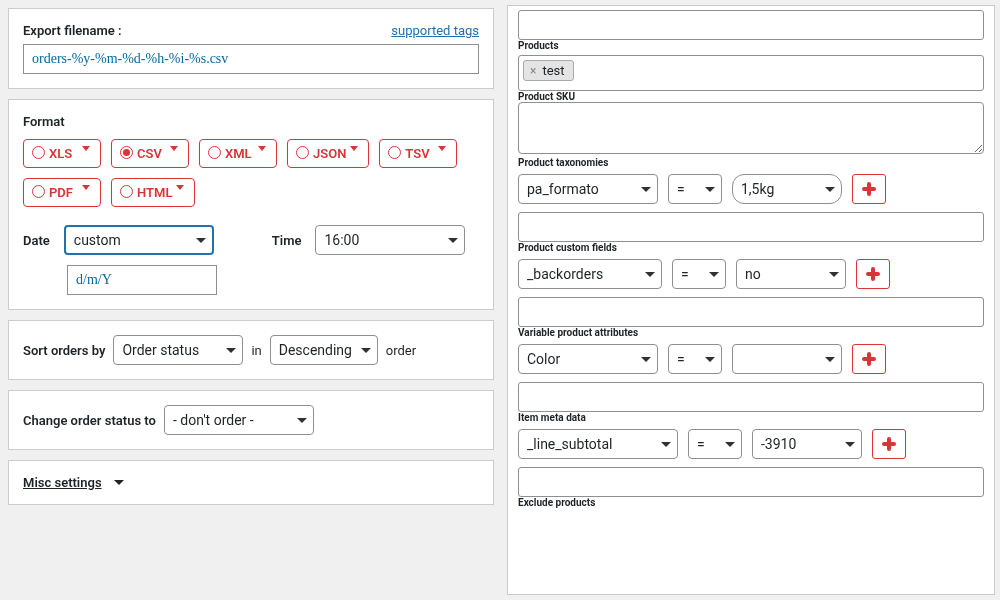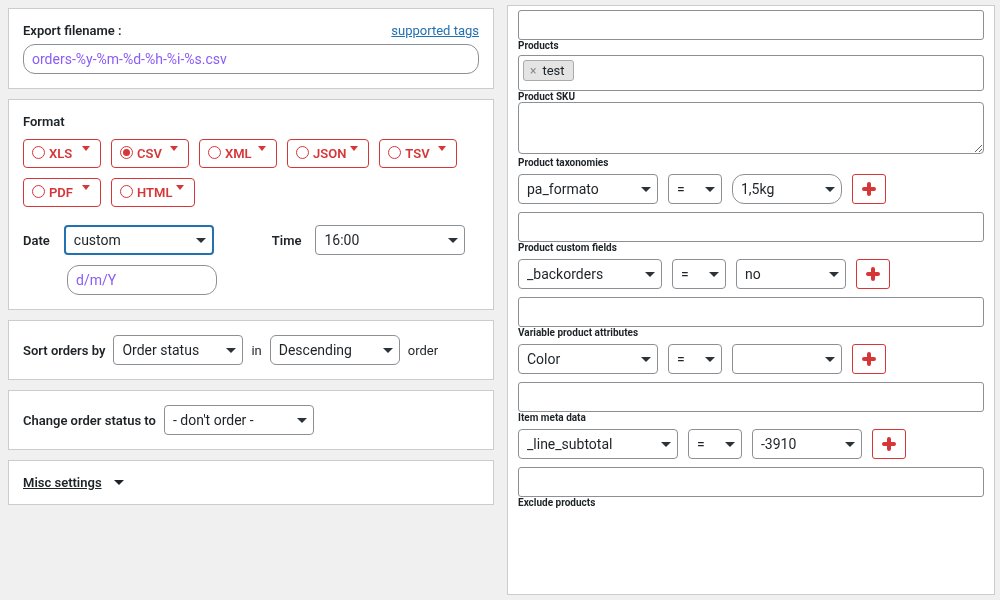--- a/index.html
+++ b/index.html
@@ -6,22 +6,22 @@
   body { margin: 0; background: #f0f0f1; font-size: 13px; color: #1d2327; }
   .wrap { display: flex; width: 1000px; height: 600px; }
   .col { flex: 1; padding: 8px 8px 8px 8px; overflow-y: auto; }
   .col-left { border: none; }
   .col-right { border: 1px solid #ccc; background: #ffffff; margin: 5px 5px 5px 5px; padding: 0; }
   .section { border: 1px solid #ccc; background: #fff; margin-bottom: 10px; padding: 14px 14px 14px 14px; }
   .label, label { font-weight: 600; color: #1d2327; font-size: 13px; }
   .row { display: flex; align-items: center; flex-wrap: wrap; gap: 8px; }
   .link { color: #2271b1; text-decoration: underline; cursor: pointer; font-weight: 400; }
   input[type=text] {
-    width: 100%; padding: 6px 8px; border: 1px solid #8c8f94; border-radius: 12px;
-    font-size: 14px; color: #8b5cf6; margin-top: 6px;
+    width: 100%; padding: 6px 8px; border: 1px solid #8c8f94; border-radius: 0;
+    font-size: 14px; color: #0369a1; margin-top: 6px; font-family: Liberation Serif, serif;
   }
   textarea {
     width: 100%; height: 52px; border: 1px solid #8c8f94; border-radius: 4px;
     padding: 6px 8px; resize: vertical; font-size: 14px;
   }
   .fmt-group { display: flex; flex-wrap: wrap; gap: 10px; margin-top: 10px; }
   .fmt {
     display: inline-flex; gap: 4px;
     border: 1px solid #d63638; color: #d63638; background: #fff;
     border-radius: 4px; padding: 6px 10px 6px 8px; font-size: 13px; font-weight: 600;
@@ -155,21 +155,21 @@
     </div>
 
     <div class="section">
       <div class="row">
         <span class="label">Sort orders by</span>
         <div class="select" style="width:130px;">
           <span>Order status</span>
             <span class="caret"></span>
         </div>
         <span class="plain">in</span>
-        <div class="select" style="width:130px;border-radius:6px;">
+        <div class="select" style="width:108px;">
           <span>Descending</span>
             <span class="caret"></span>
         </div>
         <span class="plain">order</span>
       </div>
     </div>
 
     <div class="section">
       <div class="row">
         <span class="label">Change order status to</span>

